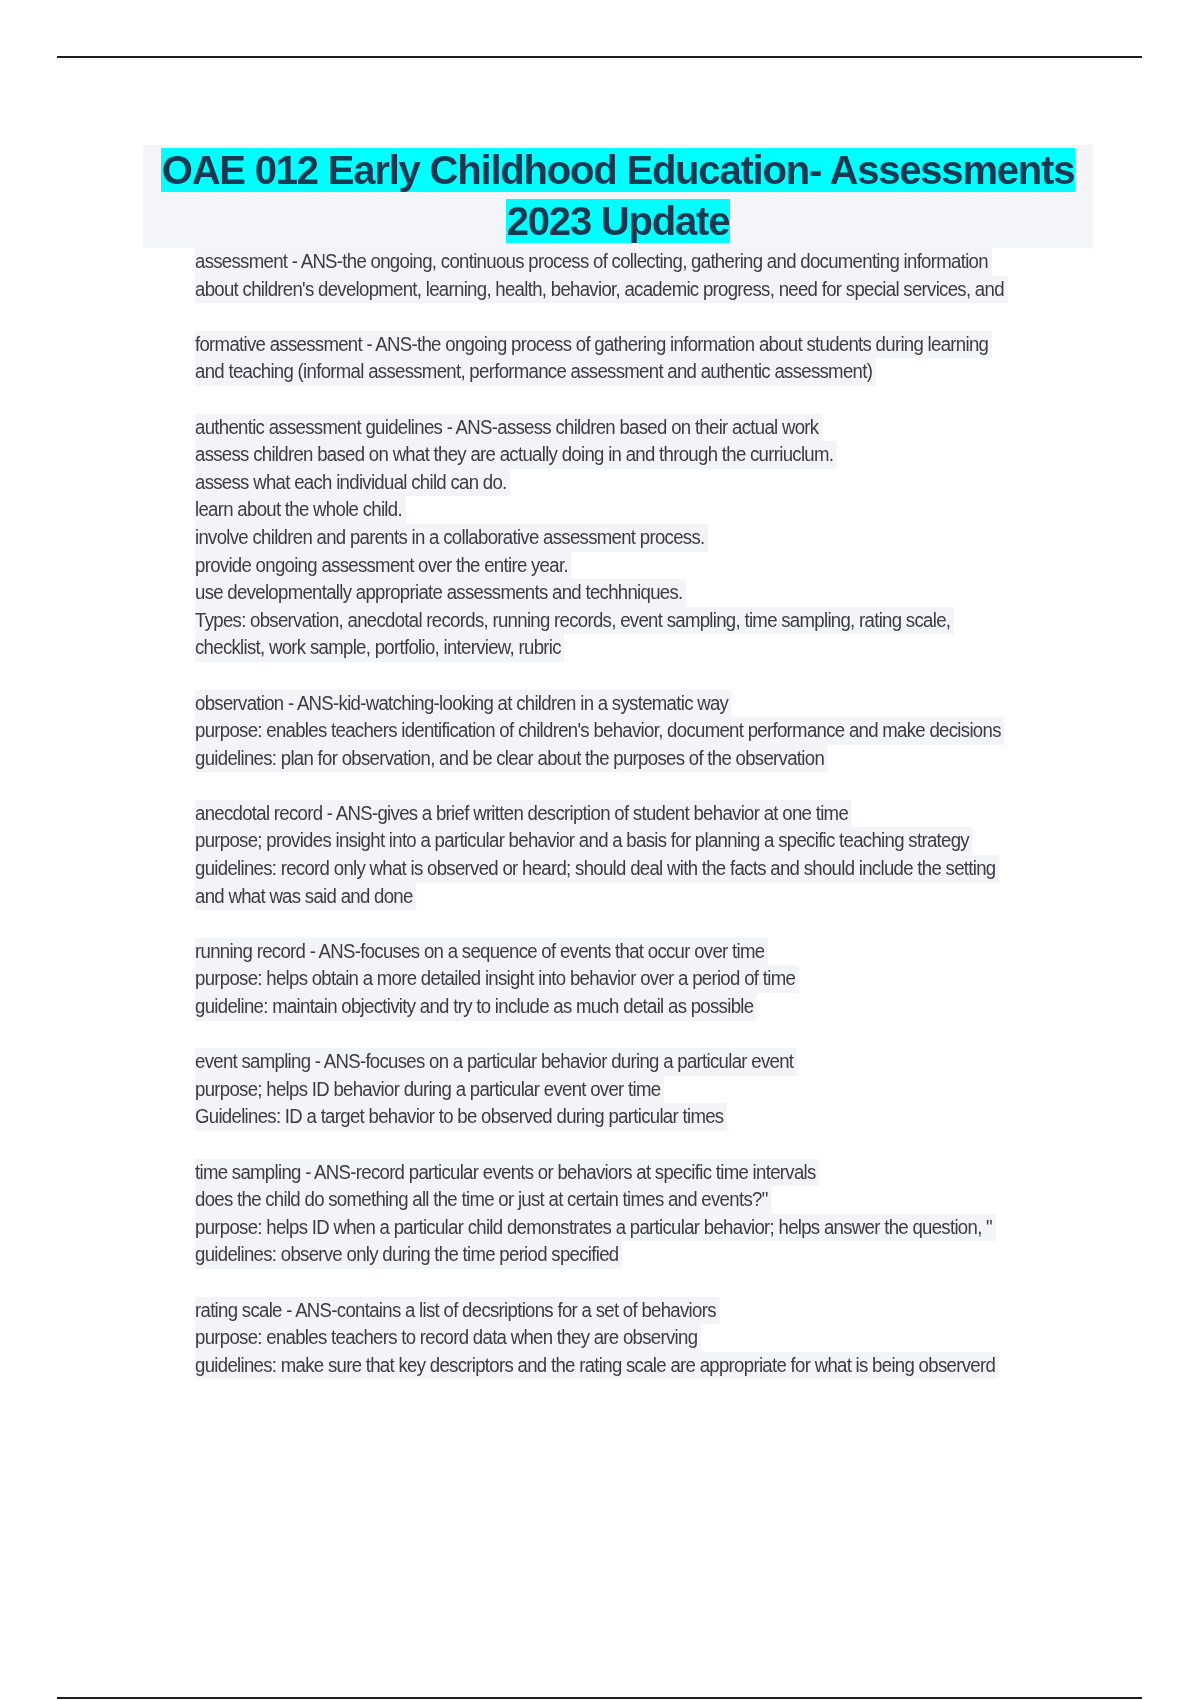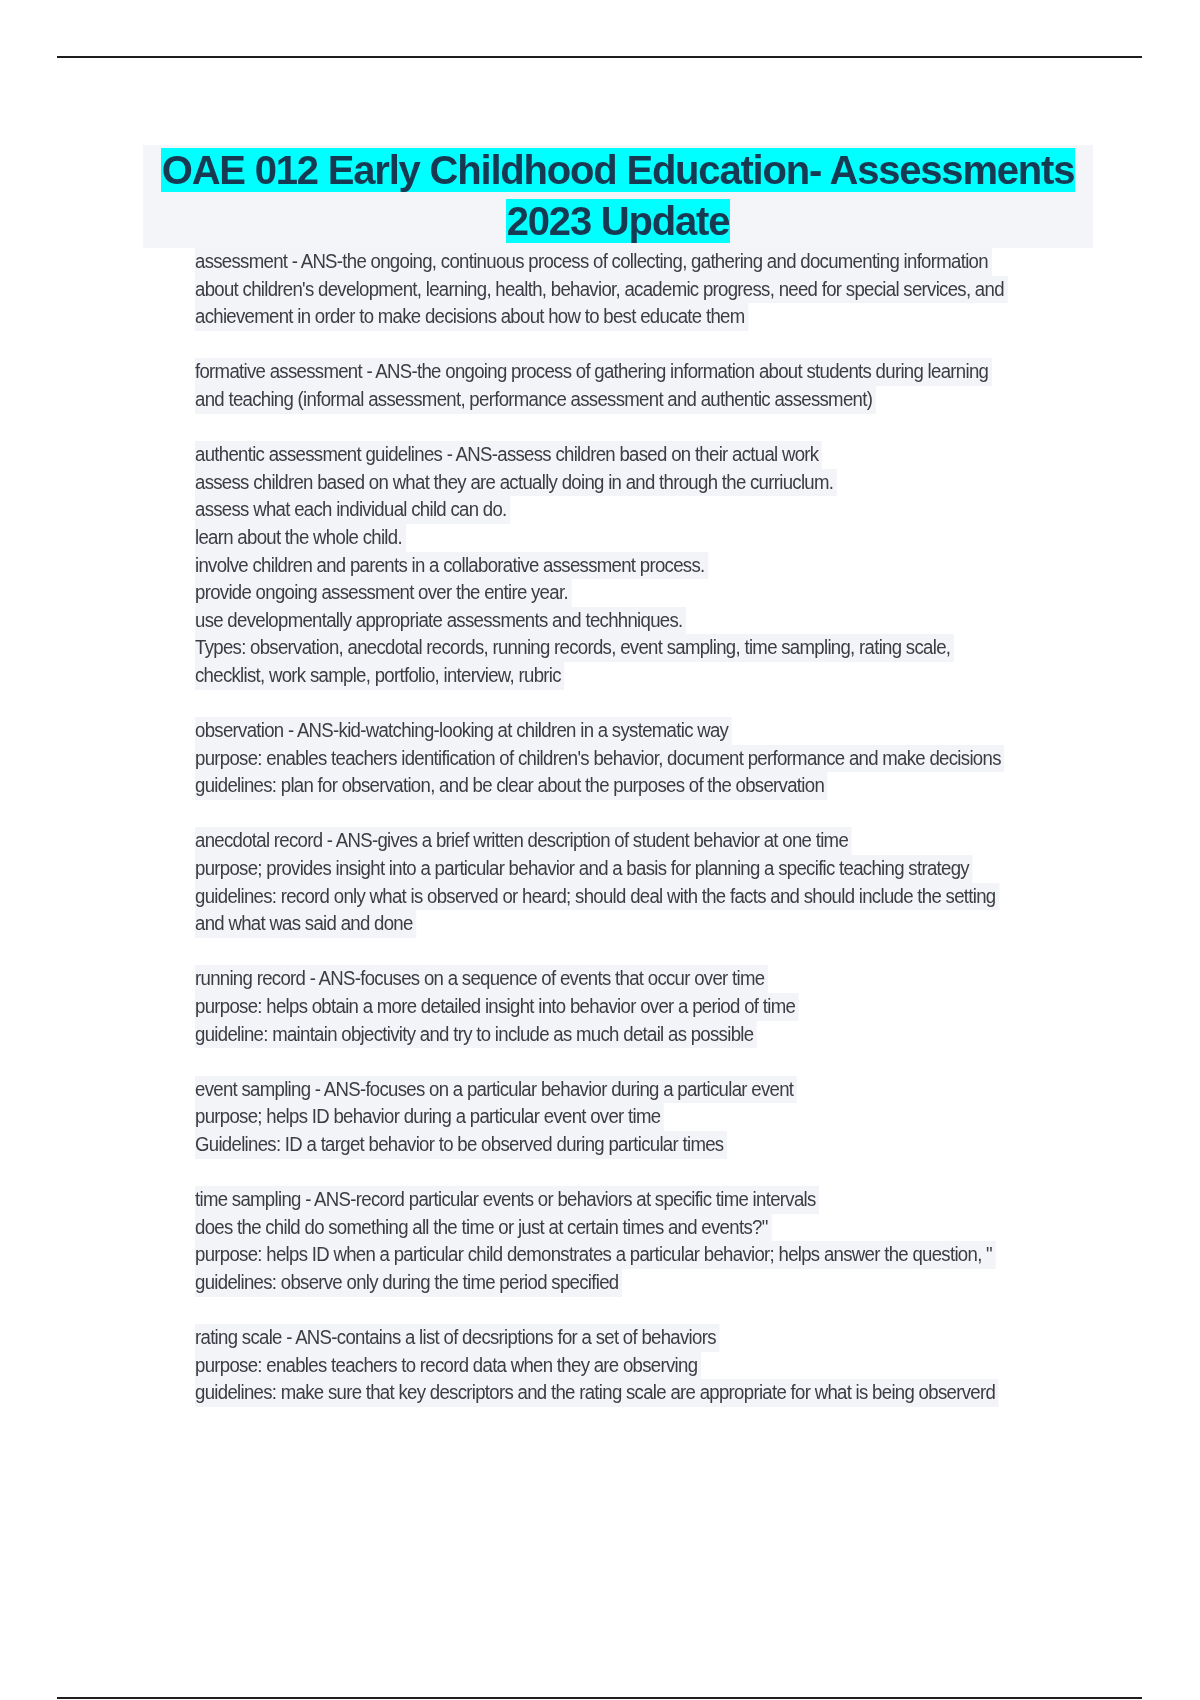--- a/index.html
+++ b/index.html
@@ -87,21 +87,20 @@
 <div class="title-block">
   <div class="title-row"><span class="title-line">OAE 012 Early Childhood Education- Assessments</span></div>
   <div class="title-row"><span class="title-line">2023 Update</span></div>
 </div>
 
 <div class="content">
 
   <div class="entry">
     <div class="line"><span style="transform: scaleX(0.93);">assessment - ANS-the ongoing, continuous process of collecting, gathering and documenting information</span></div>
     <div class="line"><span style="transform: scaleX(0.93);">about children's development, learning, health, behavior, academic progress, need for special services, and</span></div>
-    <div class="line"><span style="transform: scaleX(0.93);">achievement in order to make decisions about how to best educate them</span></div>
   </div>
   <div class="gap"></div>
 
   <div class="entry">
     <div class="line"><span style="transform: scaleX(0.93);">formative assessment - ANS-the ongoing process of gathering information about students during learning</span></div>
     <div class="line"><span style="transform: scaleX(0.93);">and teaching (informal assessment, performance assessment and authentic assessment)</span></div>
   </div>
   <div class="gap"></div>
 
   <div class="entry">

